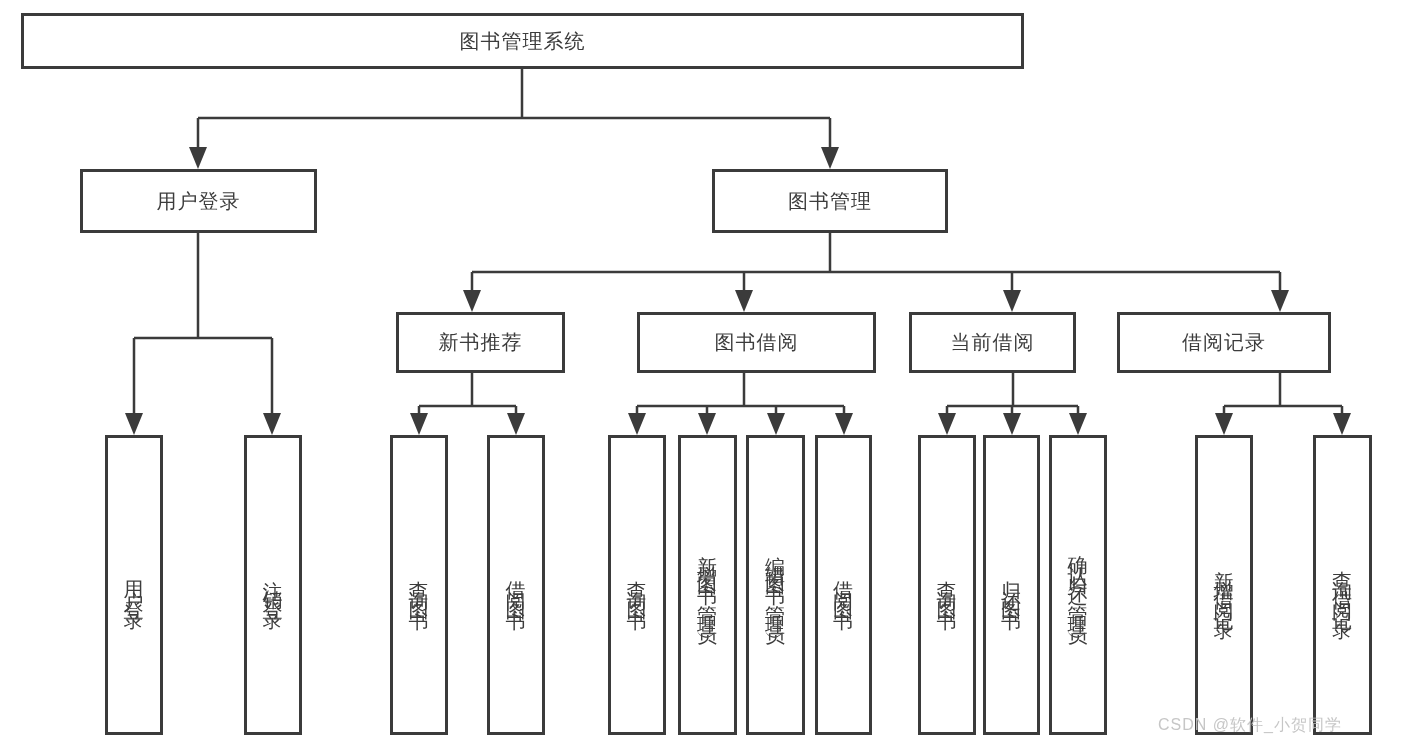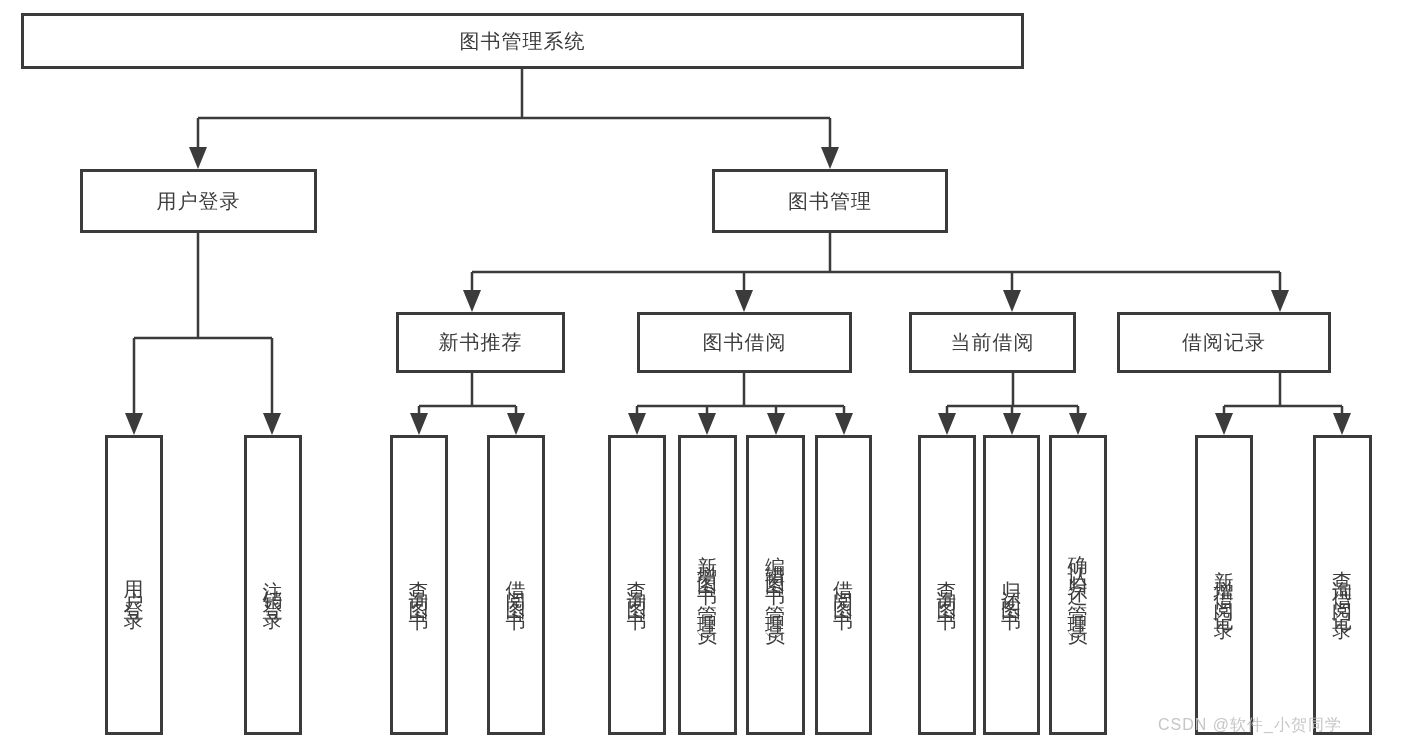--- a/index.html
+++ b/index.html
@@ -31,21 +31,21 @@
     white-space:nowrap;
   }
   
   .n-root   { left:21px;  top:13px;  width:1003px; height:56px; }
   
   .n-login  { left:80px;  top:169px; width:237px; height:64px; }
   .n-mgmt   { left:712px; top:169px; width:236px; height:64px; }
   
   .n-l3 { top:312px; height:61px; }
   .n-newbook { left:366px;  width:169px;margin-left:30px; }
-  .n-borrow  { left:637px;  width:215px; }
+  .n-borrow  { left:637px;  width:239px; }
   .n-current { left:909px;  width:167px; }
   .n-records { left:1117px; width:214px; }
   
   .leaf { top:435px; height:300px; width:58px; }
   .lf1  { left:105px;  }
   .lf2  { left:244px;  }
   .lf3  { left:390px;  }
   .lf4  { left:487px;  }
   .lf5  { left:608px;  }
   .lf6  { left:678px;  width:59px; }

